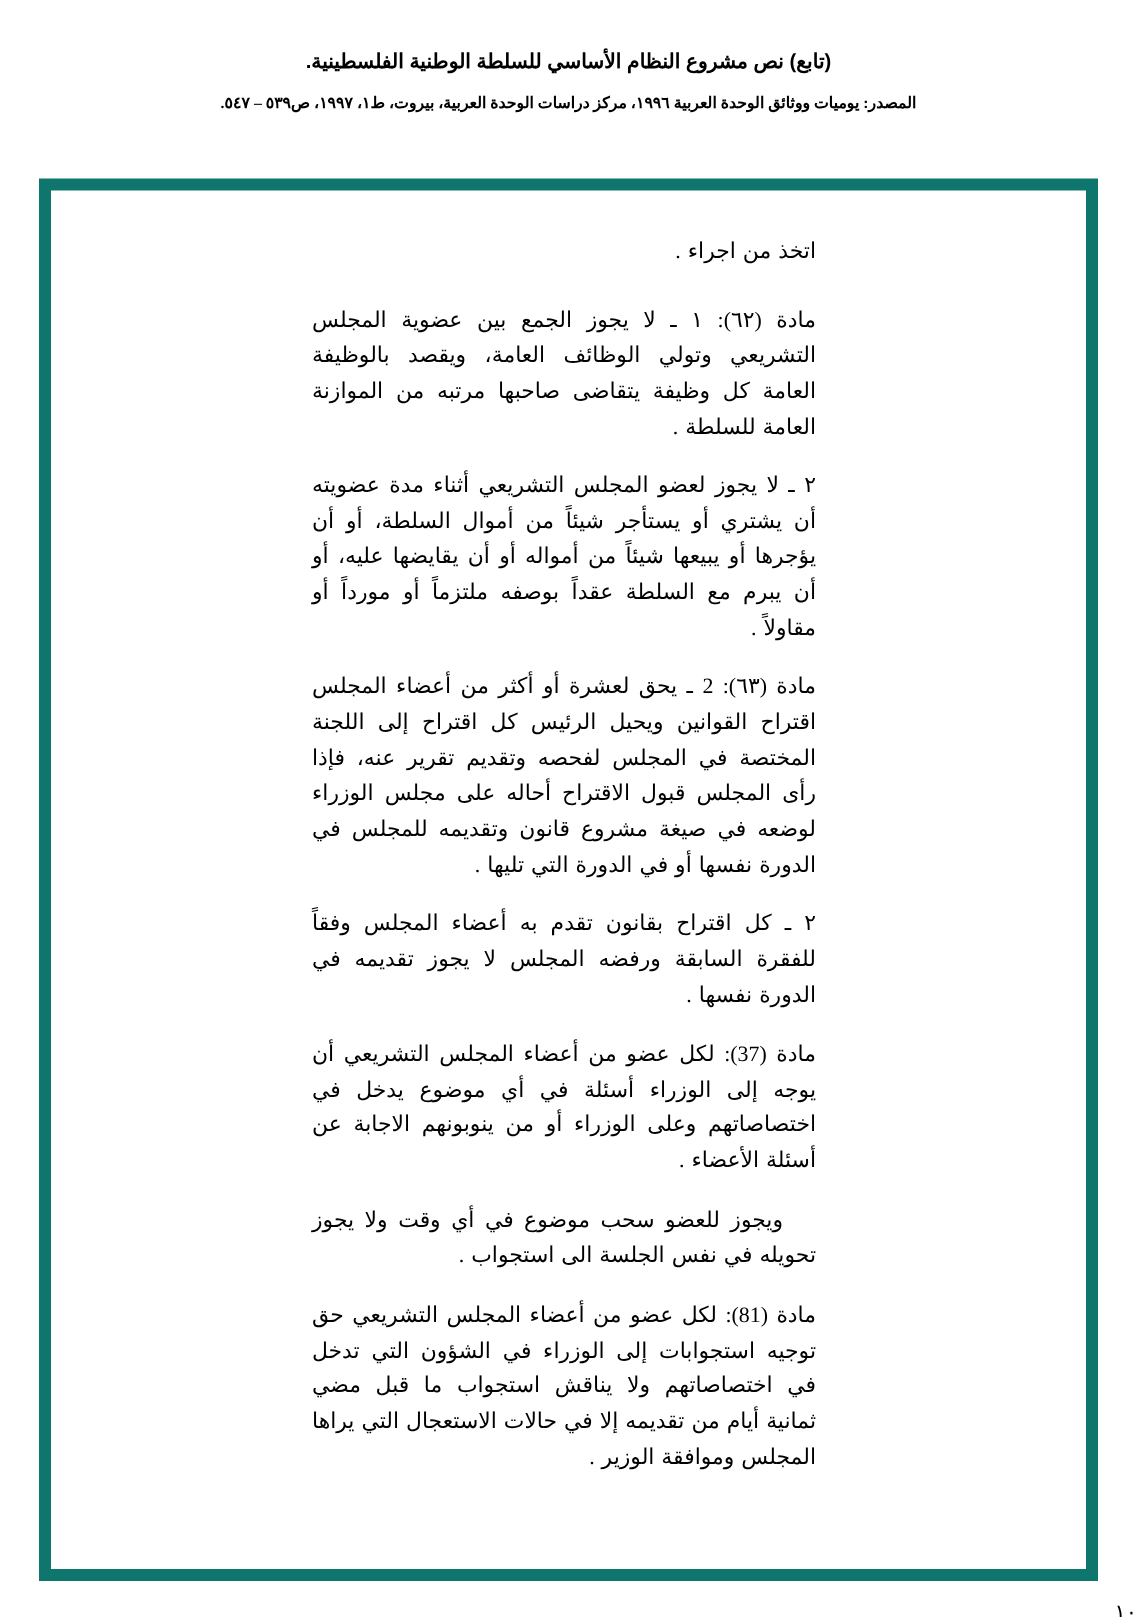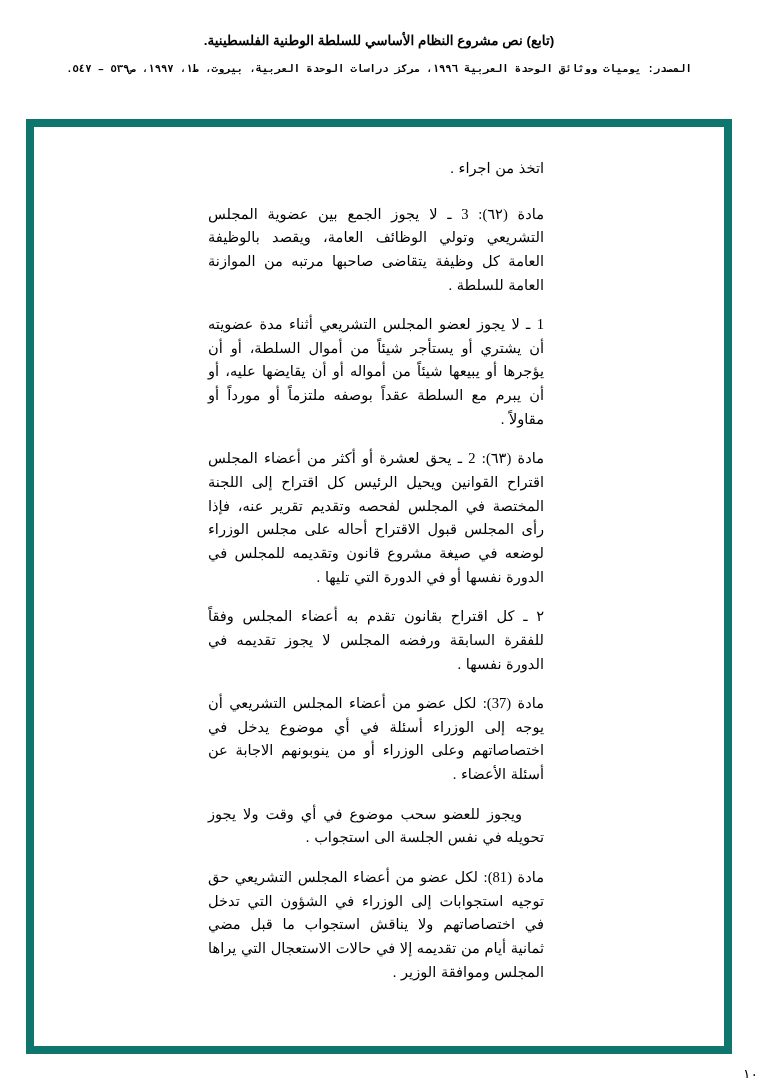--- a/index.html
+++ b/index.html
@@ -32,21 +32,21 @@
   .doc-title {
     font-family: "Liberation Sans", sans-serif;
     font-weight: bold;
     font-size: 13.5px;
     letter-spacing: 0px;
     color: #000;
     line-height: 1.5;
   }
 
   .doc-source {
-    font-family: Liberation Mono, monospace;
+    font-family: Liberation Serif, serif;
     font-weight: bold;
     font-size: 10.5px;
     color: #000;
     margin-top: 11px;
     line-height: 1.5;
   }
 
   .frame {
     position: absolute;
     left: 26px;
@@ -100,22 +100,22 @@
 <div class="page">
 
   <div class="doc-header">
     <div class="doc-title">(تابع) نص مشروع النظام الأساسي للسلطة الوطنية الفلسطينية.</div>
     <div class="doc-source">المصدر: يوميات ووثائق الوحدة العربية ١٩٩٦، مركز دراسات الوحدة العربية، بيروت، ط١، ١٩٩٧، ص٥٣٩ – ٥٤٧.</div>
   </div>
 
   <div class="frame">
     <div class="content">
       <p class="para first">اتخذ من اجراء .</p>
-      <p class="para">مادة (٦٢): 3 ـ لا يجوز الجمع بين عضوية المجلس التشريعي وتولي الوظائف العامة، ويقصد بالوظيفة العامة كل وظيفة يتقاضى صاحبها مرتبه من الموازنة العامة للسلطة .</p>
-      <p class="para">1 ـ لا يجوز لعضو المجلس التشريعي أثناء مدة عضويته أن يشتري أو يستأجر شيئاً من أموال السلطة، أو أن يؤجرها أو يبيعها شيئاً من أمواله أو أن يقايضها عليه، أو أن يبرم مع السلطة عقداً بوصفه ملتزماً أو مورداً أو مقاولاً .</p>
+      <p class="para">مادة (٦٢): ١ ـ لا يجوز الجمع بين عضوية المجلس التشريعي وتولي الوظائف العامة، ويقصد بالوظيفة العامة كل وظيفة يتقاضى صاحبها مرتبه من الموازنة العامة للسلطة .</p>
+      <p class="para">٢ ـ لا يجوز لعضو المجلس التشريعي أثناء مدة عضويته أن يشتري أو يستأجر شيئاً من أموال السلطة، أو أن يؤجرها أو يبيعها شيئاً من أمواله أو أن يقايضها عليه، أو أن يبرم مع السلطة عقداً بوصفه ملتزماً أو مورداً أو مقاولاً .</p>
       <p class="para">مادة (٦٣): 2 ـ يحق لعشرة أو أكثر من أعضاء المجلس اقتراح القوانين ويحيل الرئيس كل اقتراح إلى اللجنة المختصة في المجلس لفحصه وتقديم تقرير عنه، فإذا رأى المجلس قبول الاقتراح أحاله على مجلس الوزراء لوضعه في صيغة مشروع قانون وتقديمه للمجلس في الدورة نفسها أو في الدورة التي تليها .</p>
       <p class="para">٢ ـ كل اقتراح بقانون تقدم به أعضاء المجلس وفقاً للفقرة السابقة ورفضه المجلس لا يجوز تقديمه في الدورة نفسها .</p>
       <p class="para">مادة (37): لكل عضو من أعضاء المجلس التشريعي أن يوجه إلى الوزراء أسئلة في أي موضوع يدخل في اختصاصاتهم وعلى الوزراء أو من ينوبونهم الاجابة عن أسئلة الأعضاء .</p>
       <p class="para indent">ويجوز للعضو سحب موضوع في أي وقت ولا يجوز تحويله في نفس الجلسة الى استجواب .</p>
       <p class="para">مادة (81): لكل عضو من أعضاء المجلس التشريعي حق توجيه استجوابات إلى الوزراء في الشؤون التي تدخل في اختصاصاتهم ولا يناقش استجواب ما قبل مضي ثمانية أيام من تقديمه إلا في حالات الاستعجال التي يراها المجلس وموافقة الوزير .</p>
     </div>
   </div>
 
   <div class="page-number">١٠</div>
 

